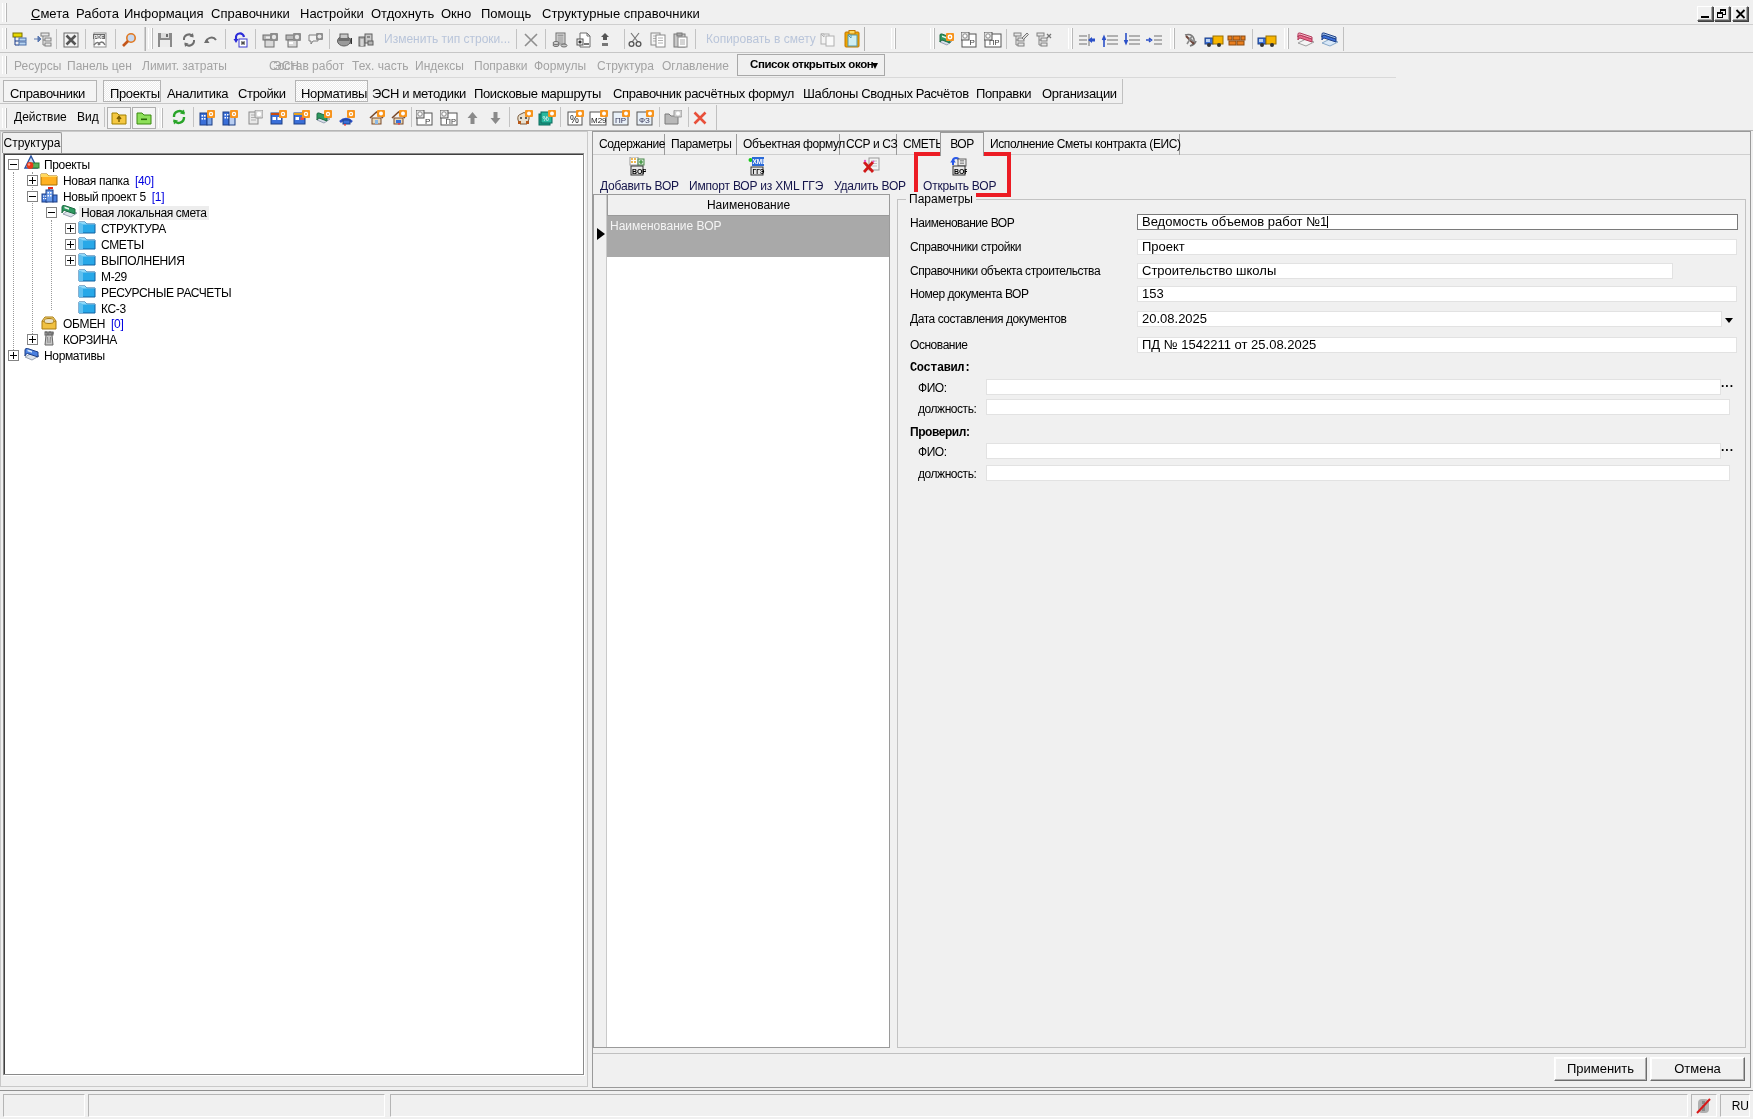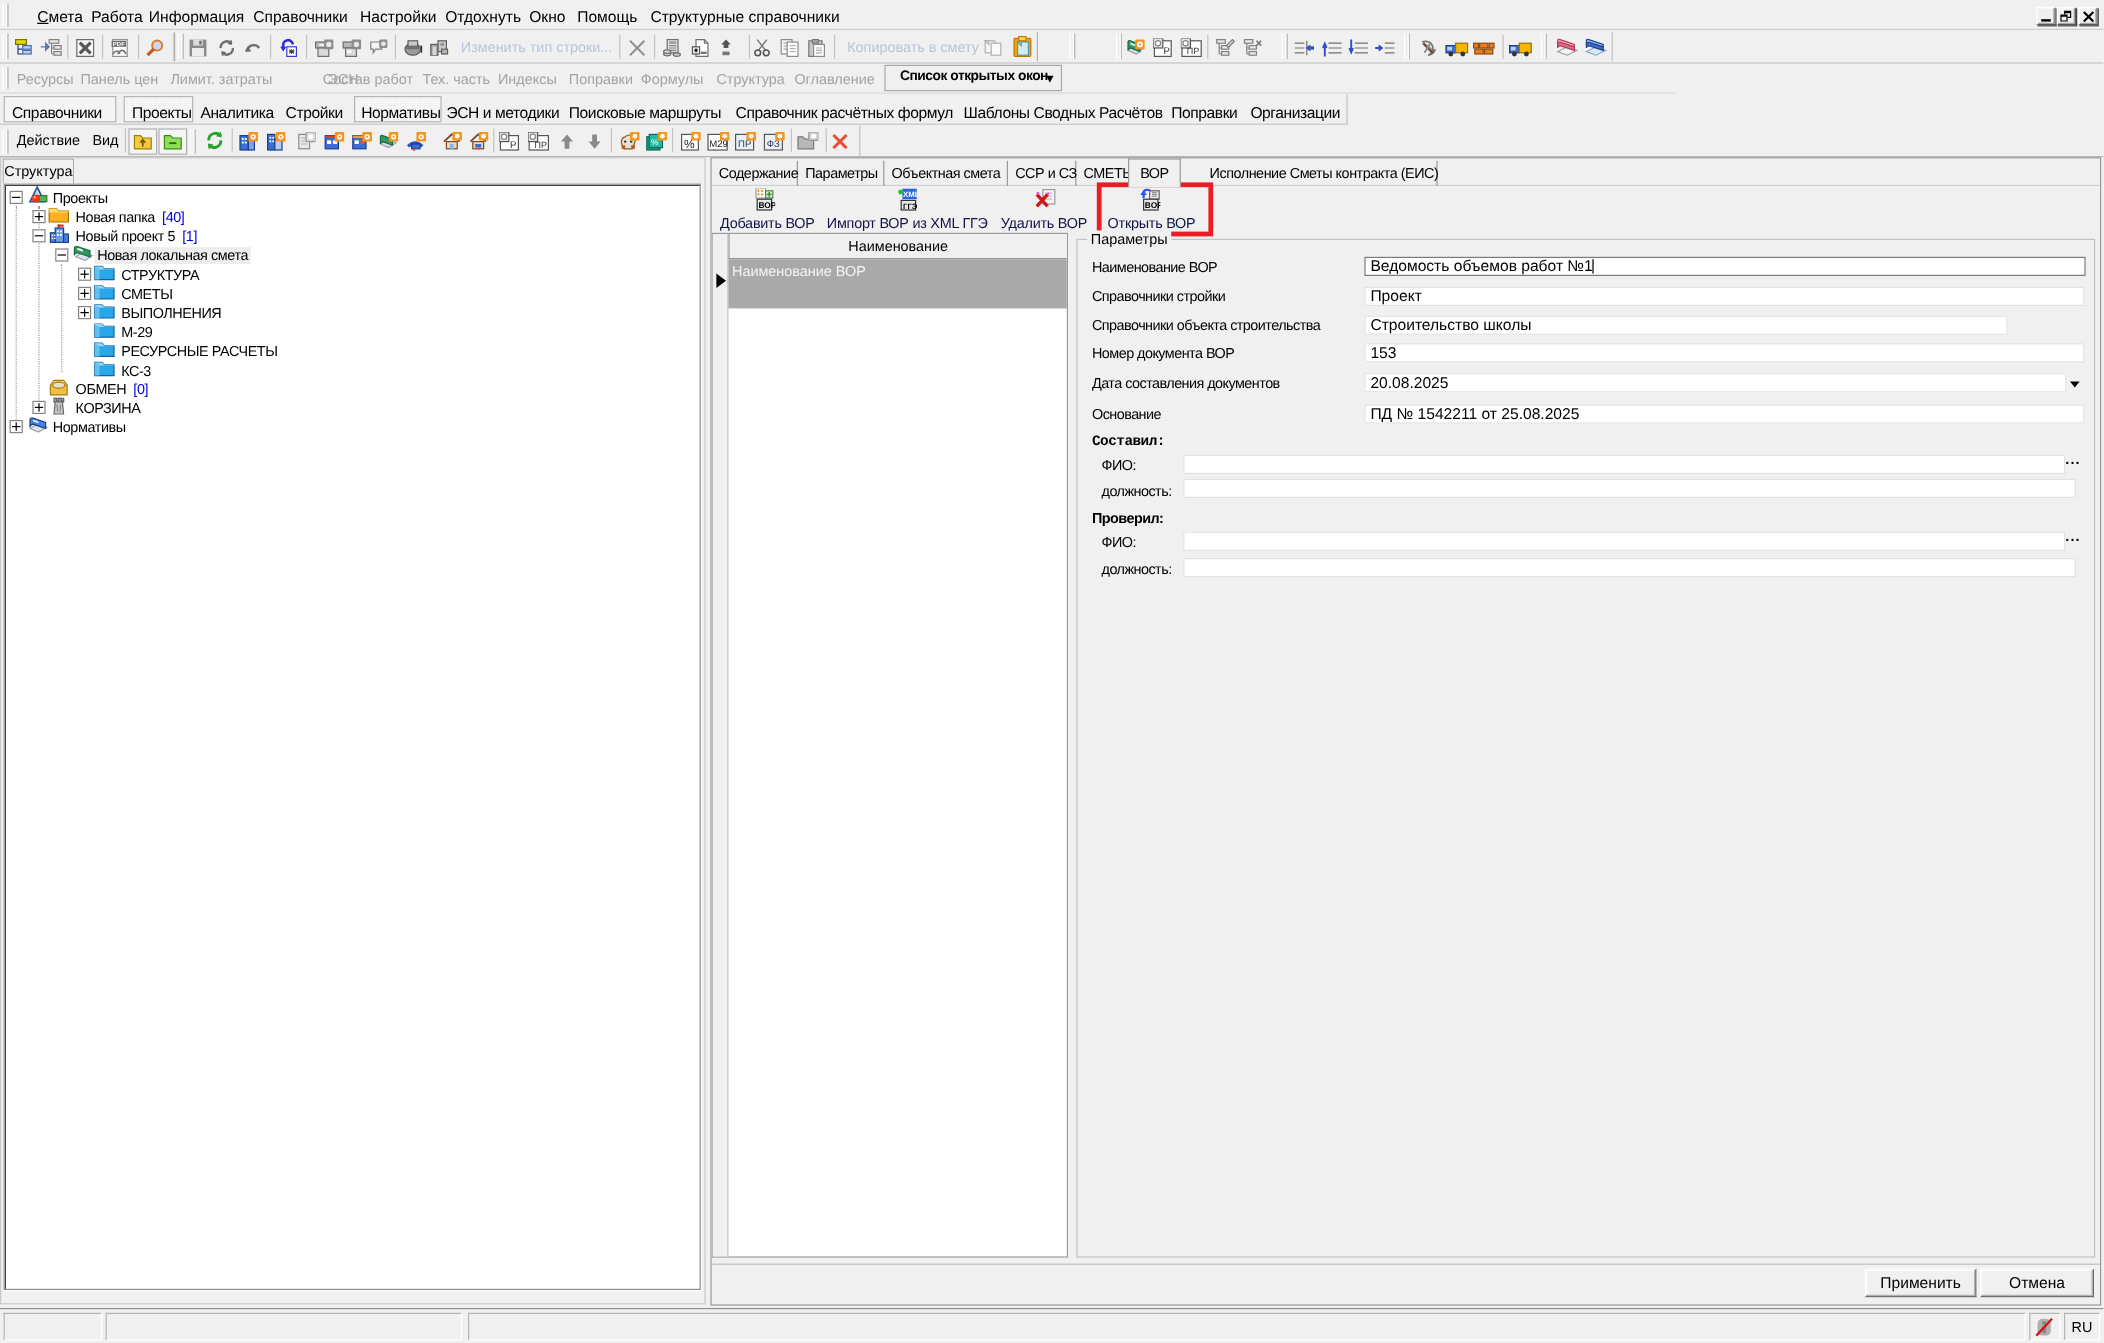--- a/index.html
+++ b/index.html
@@ -678,25 +678,25 @@
           <path d="M4.5 3.5 L9 5 L9 6.8 L4.5 5.3 Z" fill="#d8e8fa"></path>
         </svg>
     </div>
   </div>
 </div>
 
 <div id="rpanel">
   <div id="rtabs">
     <div class="rtab" style="left:0px; width:72px;">Содержание</div>
     <div class="rtab" style="left:72px; width:72px;">Параметры</div>
-    <div class="rtab" style="left:144px; width:103px;">Объектная смета</div>
+    <div class="rtab" style="left:144px; width:103px;">Объектная формул</div>
     <div class="rtab" style="left:247px; width:57px;">ССР и СЗ</div>
     <div class="rtab" style="left:304px; width:43px; border-right:none;">СМЕТЫ</div>
     <div class="rtab" style="left:347px; top:0px; width:44px; height:24px; border:1px solid #9a9a9a; border-bottom:none; background:#f0f0f0; z-index:3; text-align:center; padding:0; line-height:22px;">ВОР</div>
-    <div class="rtab" style="left:409px; width:196px; padding-left:6px;">Исполнение Сметы контракта (ЕИС)</div>
+    <div class="rtab" style="left:391px; width:196px; padding-left:6px;">Исполнение Сметы контракта (ЕИС)</div>
   </div>
   <div class="vorlbl" style="left:7px;">Добавить ВОР</div>
   <div class="vorlbl" style="left:96px;">Импорт ВОР из XML ГГЭ</div>
   <div class="vorlbl" style="left:241px;">Удалить ВОР</div>
   <div class="vorlbl" style="left:330px;">Открыть ВОР</div>
   <div id="voricons">
   <svg style="left:36px; top:25px; width:17px; height:19px;" viewBox="0 0 17 19">
         <rect x="1" y="0" width="8" height="8" fill="#fff" stroke="#999"></rect>
         <g fill="#e8a018">
           <circle cx="3" cy="2" r="1"></circle>
@@ -784,14 +784,14 @@
   <div class="scell" style="left:88px; width:297px;"></div>
   <div class="scell" style="left:390px; width:1298px;"></div>
   <div class="scell" style="left:1691px; width:26px;">
     <svg style="left:3px; top:2px; width:18px; height:18px;" viewBox="0 0 18 18">
         <rect x="3" y="2" width="11" height="14" rx="4" fill="#b0b0b0"></rect>
         <rect x="7" y="4" width="3" height="3" fill="#888"></rect>
         <rect x="7" y="8" width="3" height="6" fill="#888"></rect>
         <path d="M2 16 L15 2" stroke="#d81818" stroke-width="2"></path>
       </svg>
   </div>
-  <div class="scell" style="left:1720px; width:30px; text-align:center; line-height:22px; font-size:12px;">RU</div>
+  <div class="scell" style="left:1720px; width:30px; text-align:right; line-height:22px; font-size:12px;">RU</div>
 </div>
 
 </body></html>

